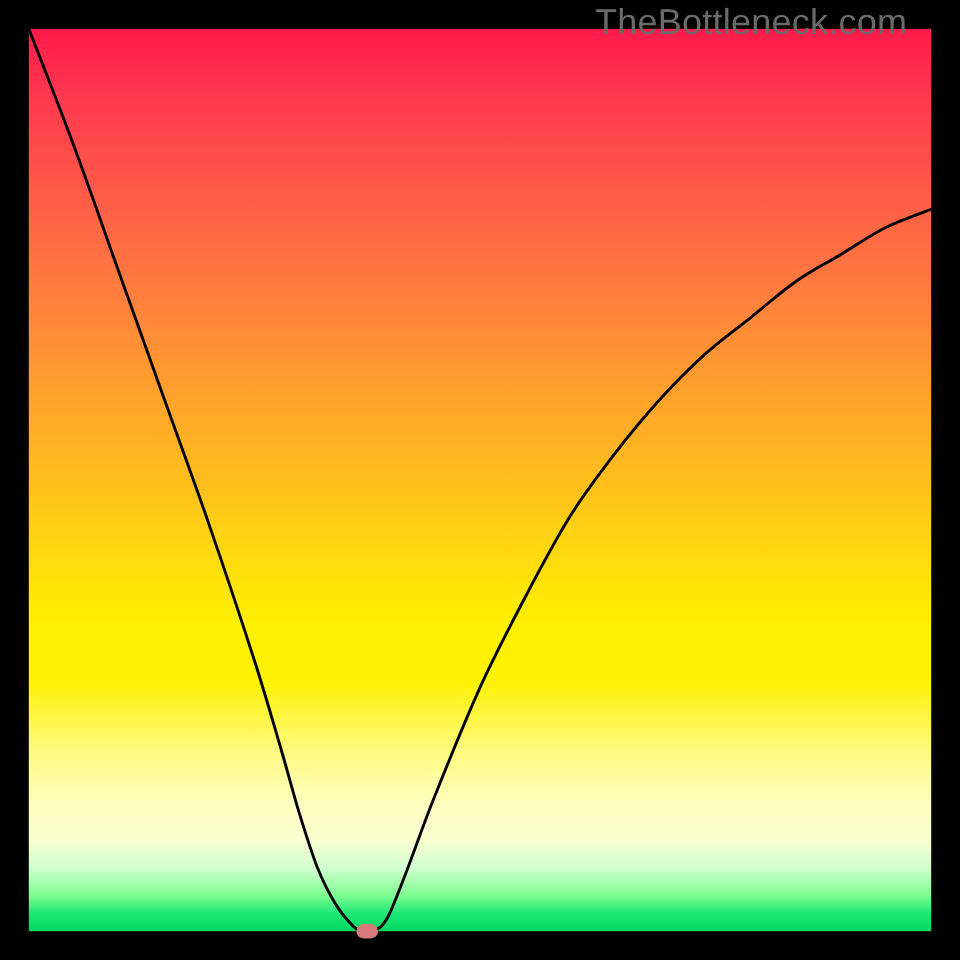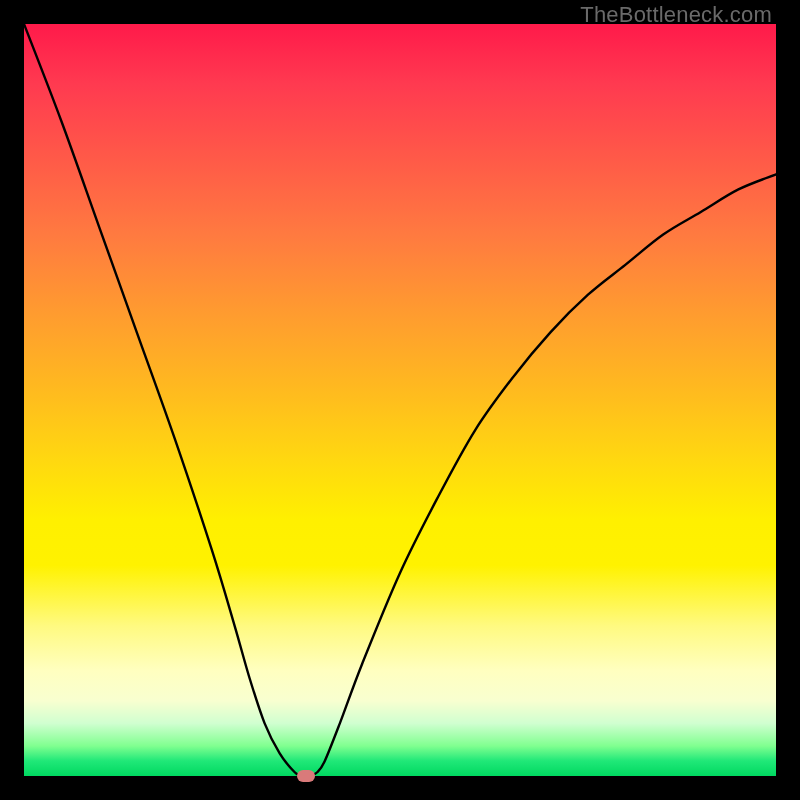--- a/index.html
+++ b/index.html
@@ -30,23 +30,23 @@
       #ffffc0 86%,
       #f8ffd0 90%,
       #d0ffd0 93%,
       #80ff90 96%,
       #20e878 98%,
       #00d860 100%);
   }
   .watermark {
     position: absolute;
     top: 2px;
-    right: 28px;
+    right: 44px;
     font-family: Arial, Helvetica, sans-serif;
-    font-size: 22px;
+    font-size: 30px;
     color: #6a6a6a;
     font-weight: 500;
     letter-spacing: 0.2px;
   }
   .curve-svg {
     position: absolute;
     left: 24px;
     top: 24px;
     width: 752px;
     height: 752px;

